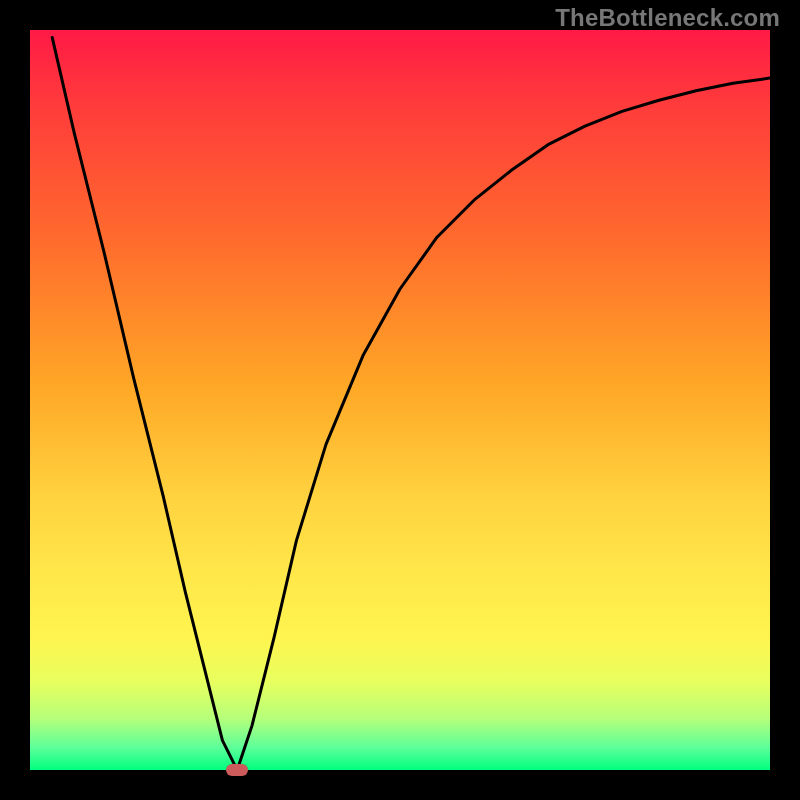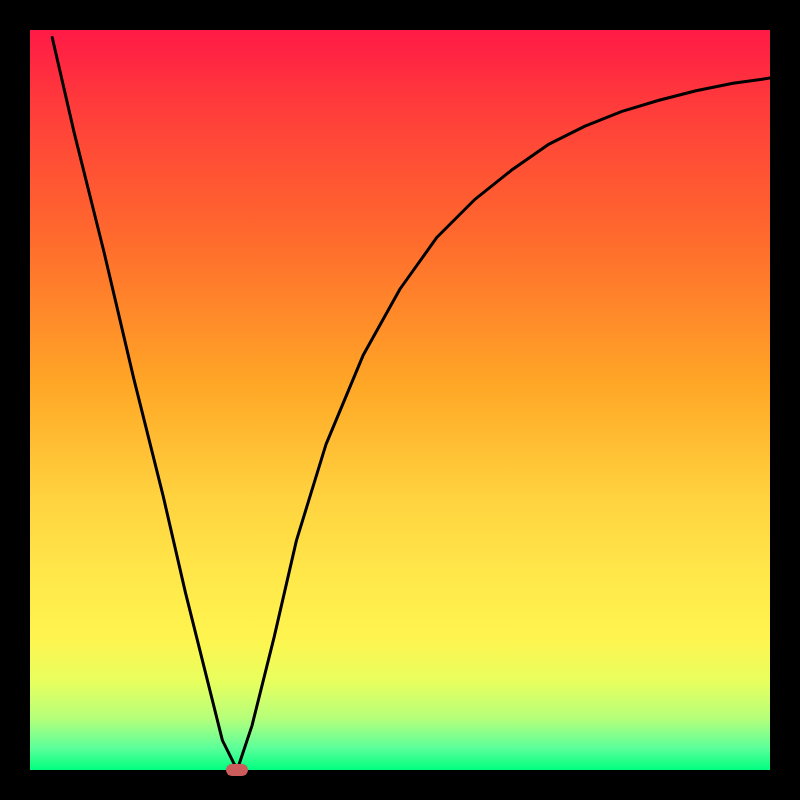--- a/index.html
+++ b/index.html
@@ -68,13 +68,14 @@
 </head>
 <body>
 
 <div class="frame">
   <div class="plot-area">
     <svg class="curve" viewBox="0 0 740 740" preserveAspectRatio="none">
       <path fill="none" stroke="#000000" stroke-width="3" stroke-linejoin="round" stroke-linecap="round" d="M22.20 7.40 L44.40 103.60 L74.00 222.00 L103.60 347.80 L133.20 466.20 L155.40 562.40 L177.60 651.20 L192.40 710.40 L207.20 740.00 L222.00 695.60 L244.20 606.80 L266.40 510.60 L296.00 414.40 L333.00 325.60 L370.00 259.00 L407.00 207.20 L444.00 170.20 L481.00 140.60 L518.00 114.70 L555.00 96.20 L592.00 81.40 L629.00 70.30 L666.00 60.68 L703.00 53.28 L740.00 48.10"></path>
     </svg>
     <div class="marker" style="left: 207.2px; top: 740px; background: rgb(204, 92, 92);"></div>
   </div>
+  <div class="watermark">TheBottleneck.com</div>
 </div>
 
 </body></html>

